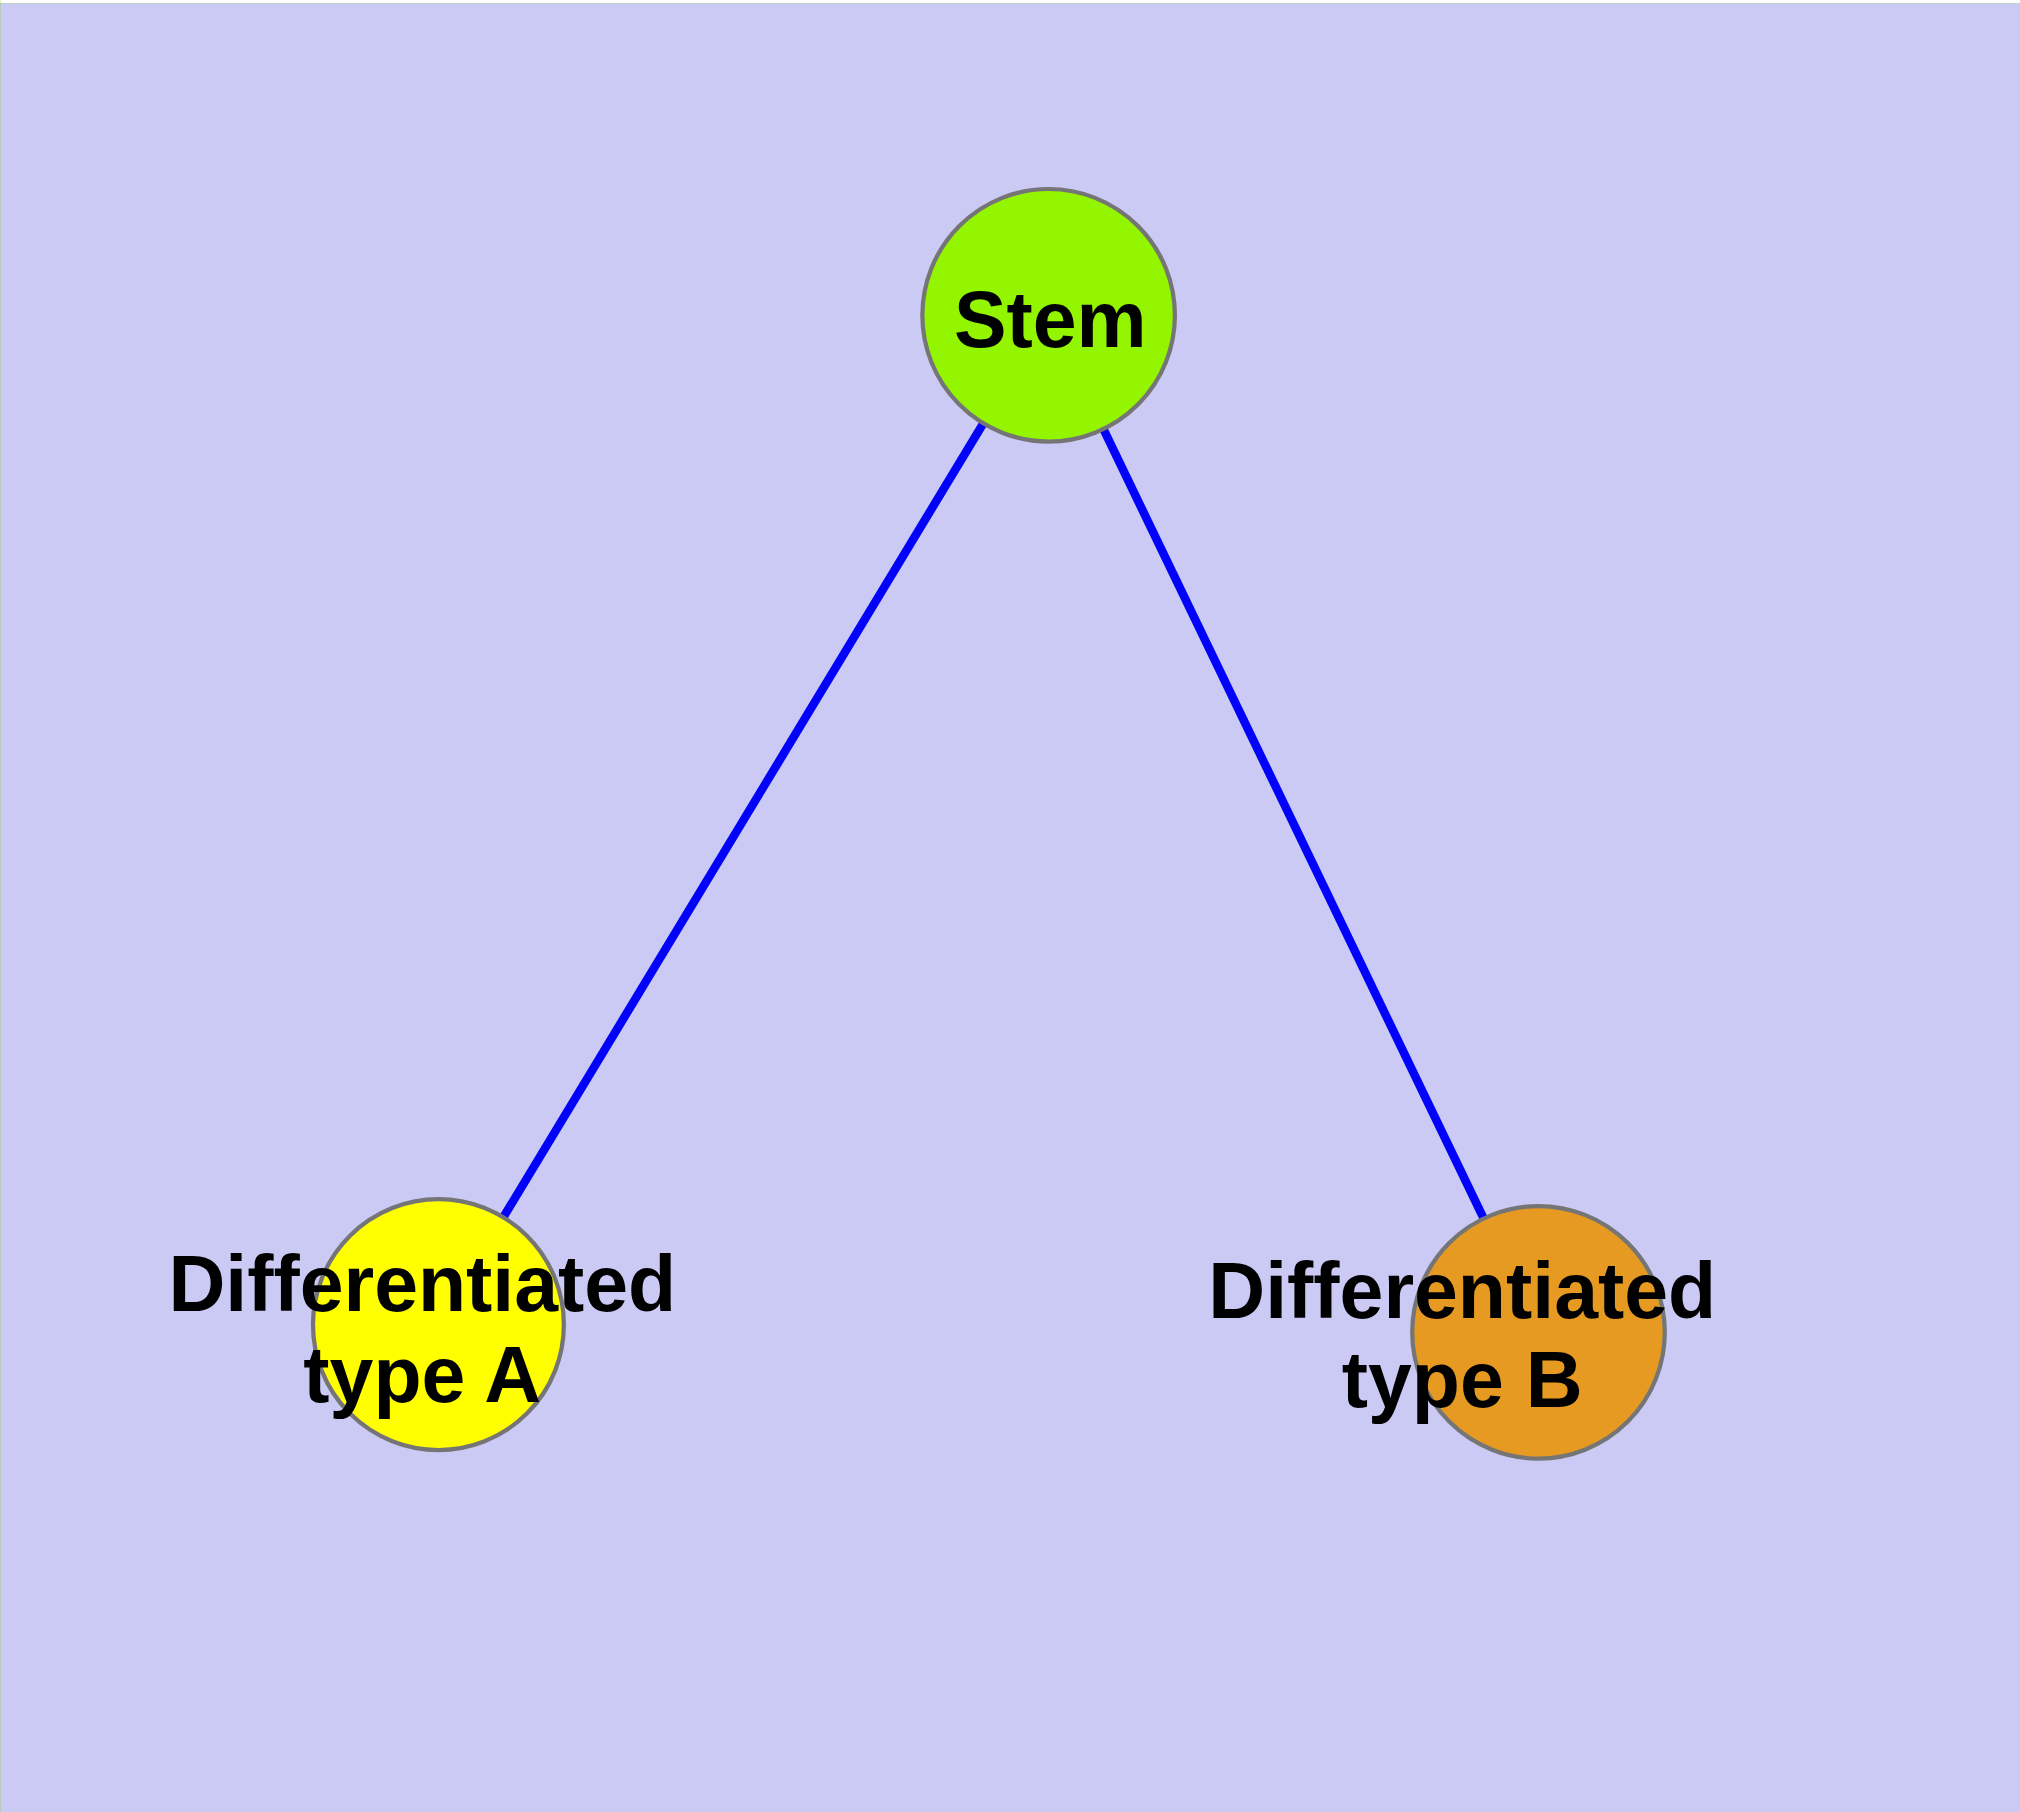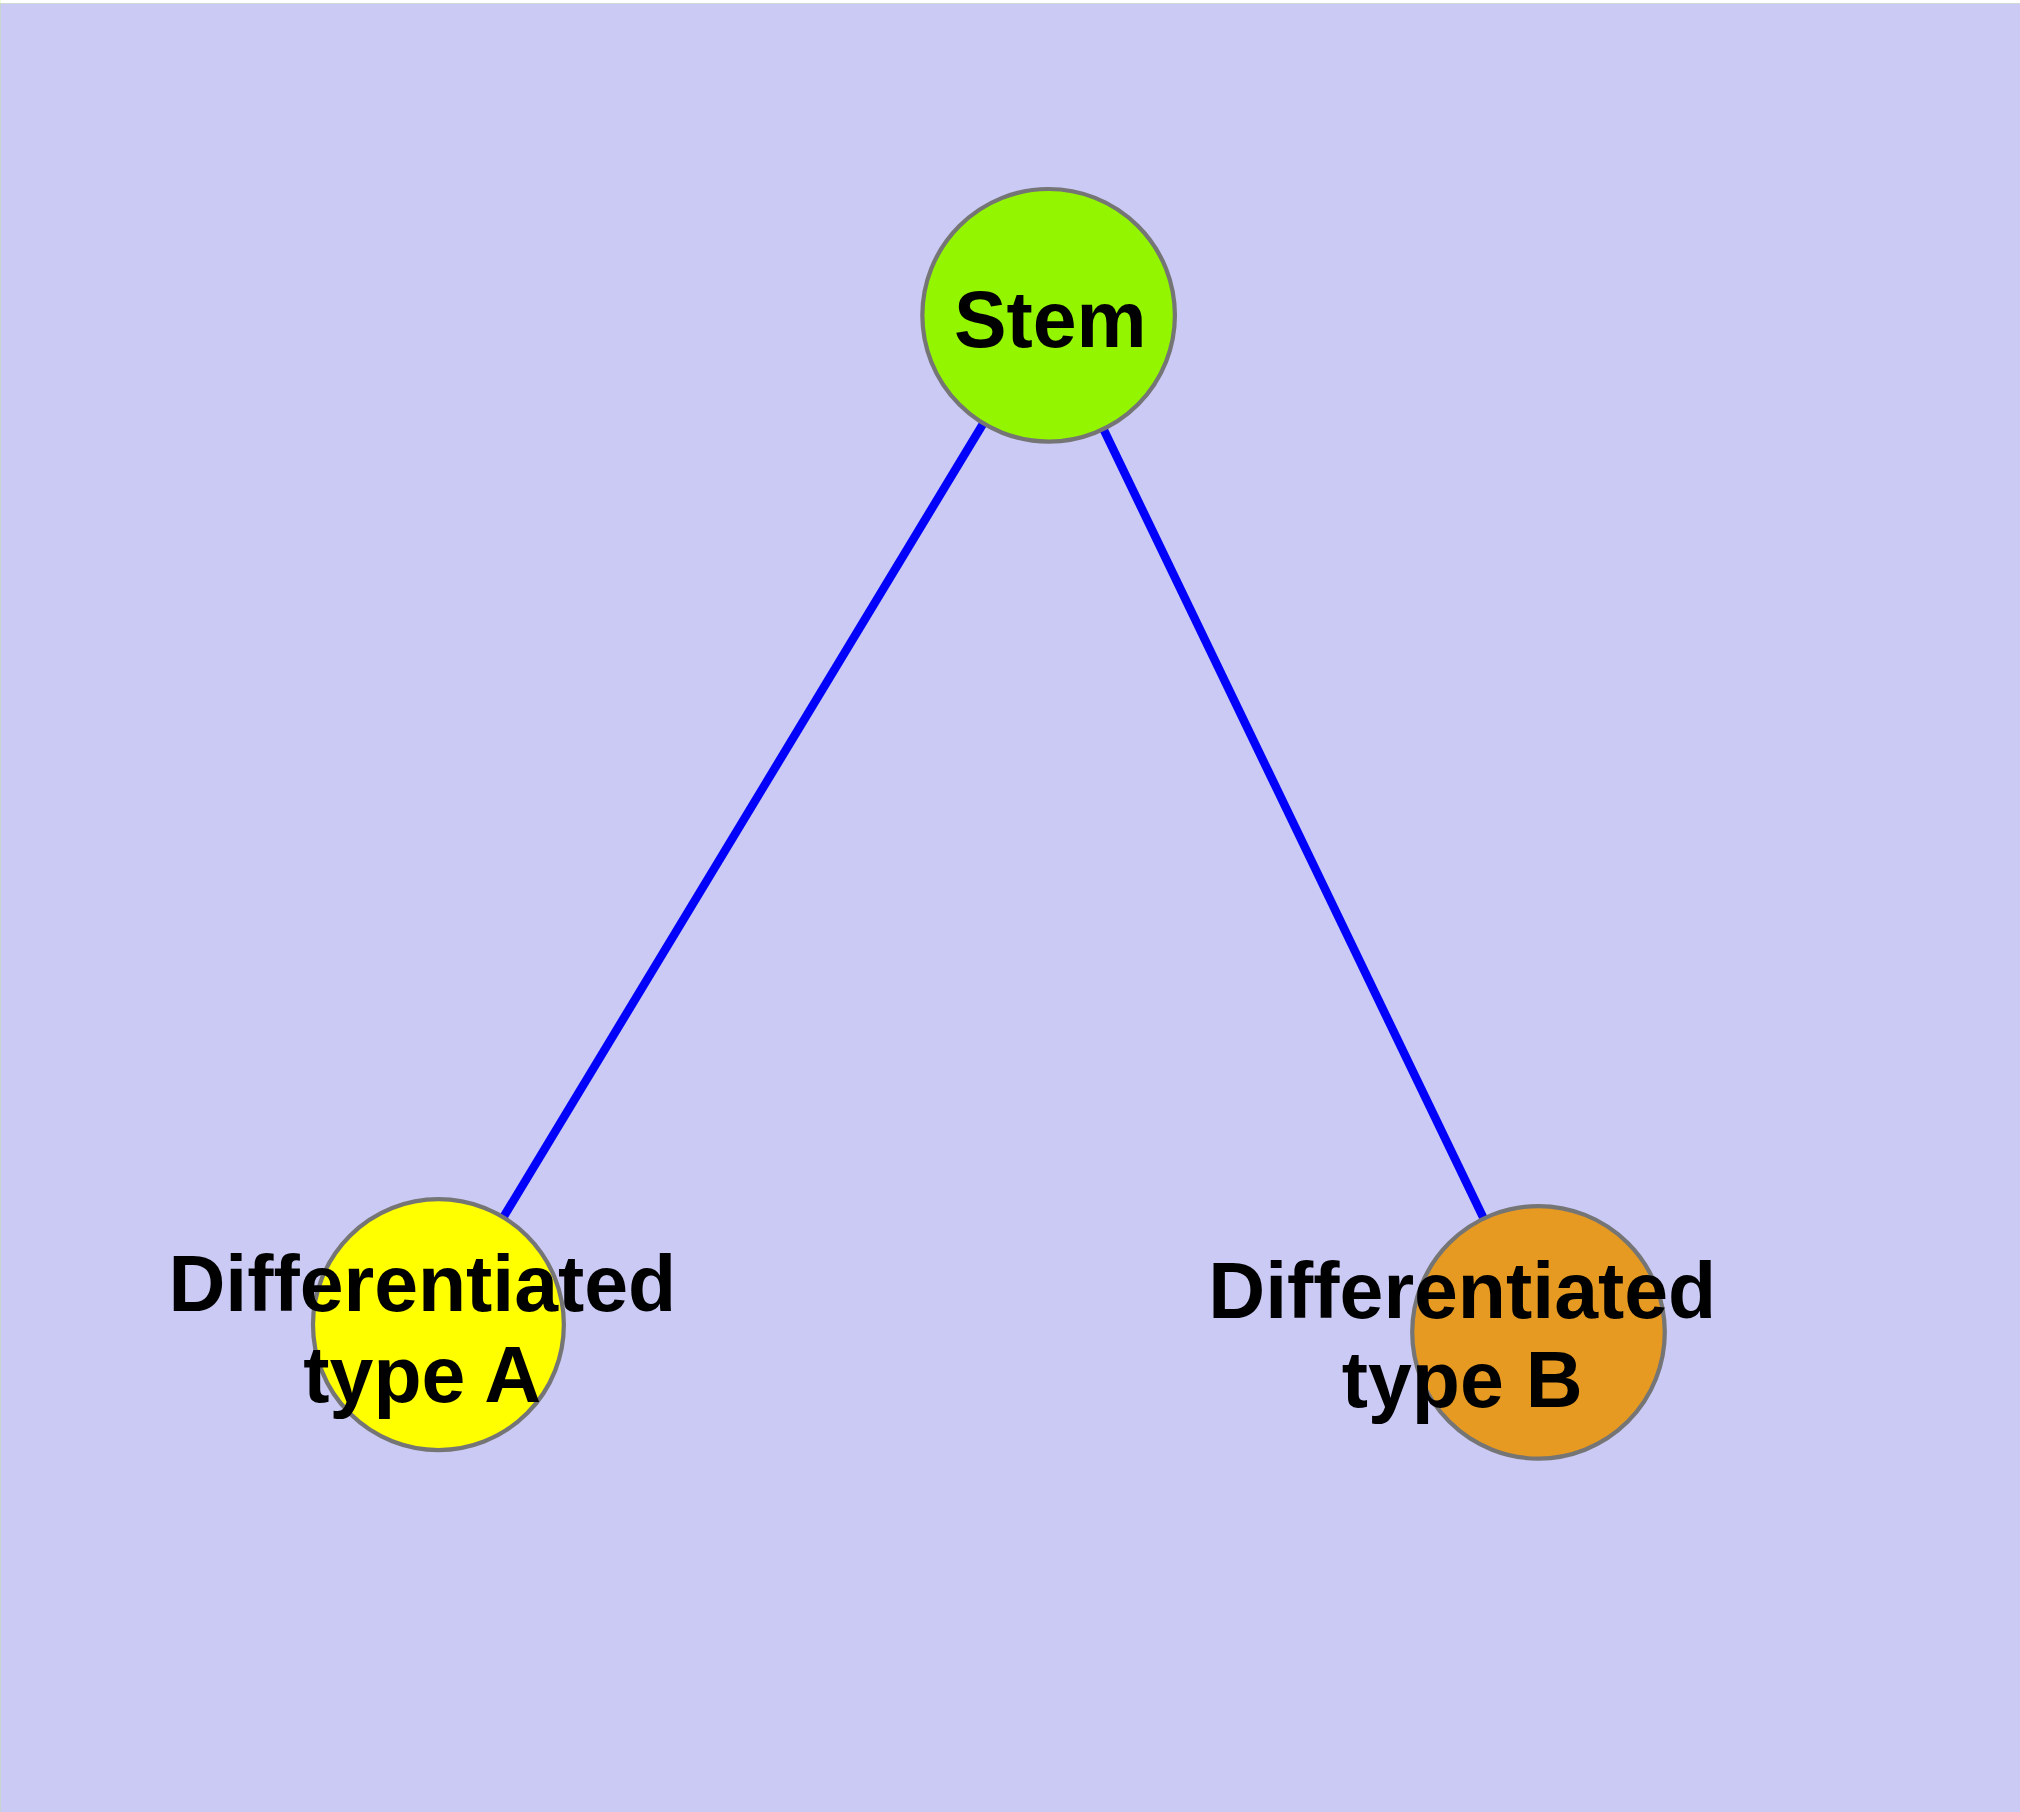--- a/index.html
+++ b/index.html
@@ -4,21 +4,21 @@
 <style>
   html, body {
     margin: 0;
     padding: 0;
     background: #ffffff;
   }
   .figure-wrap {
     position: relative;
     width: 2021px;
     height: 1812px;
-    background: #bef264;
+    background: #84cc16;
     overflow: hidden;
   }
   svg.graph {
     display: block;
     width: 2021px;
     height: 1812px;
   }
   .edge {
     stroke-width: 10;
     fill: none;

